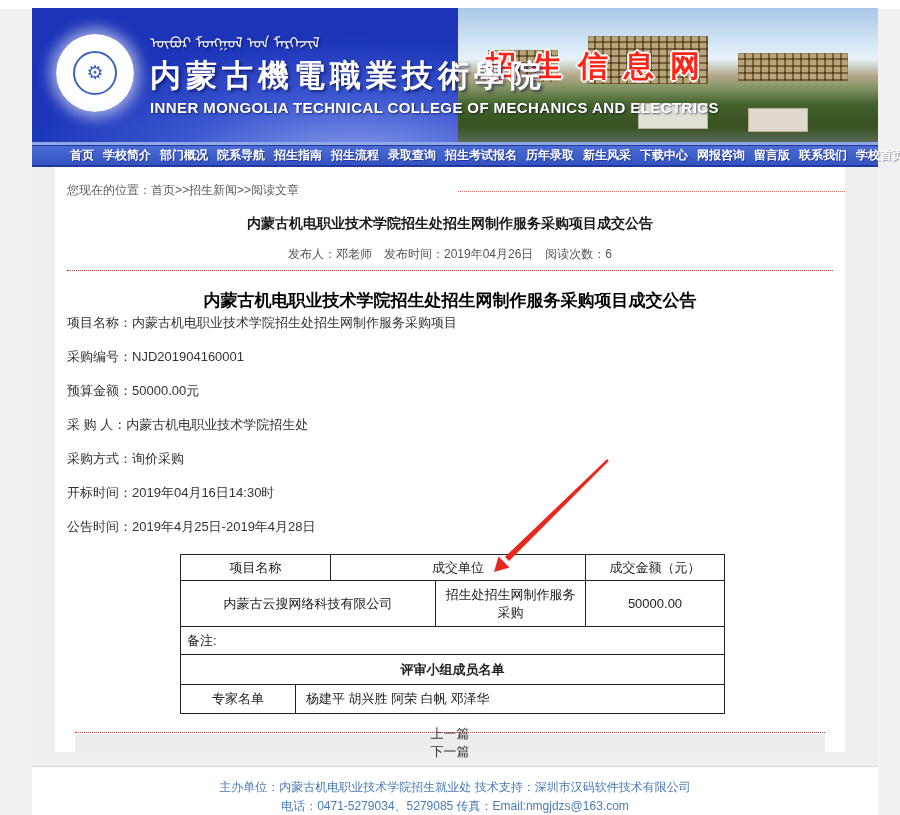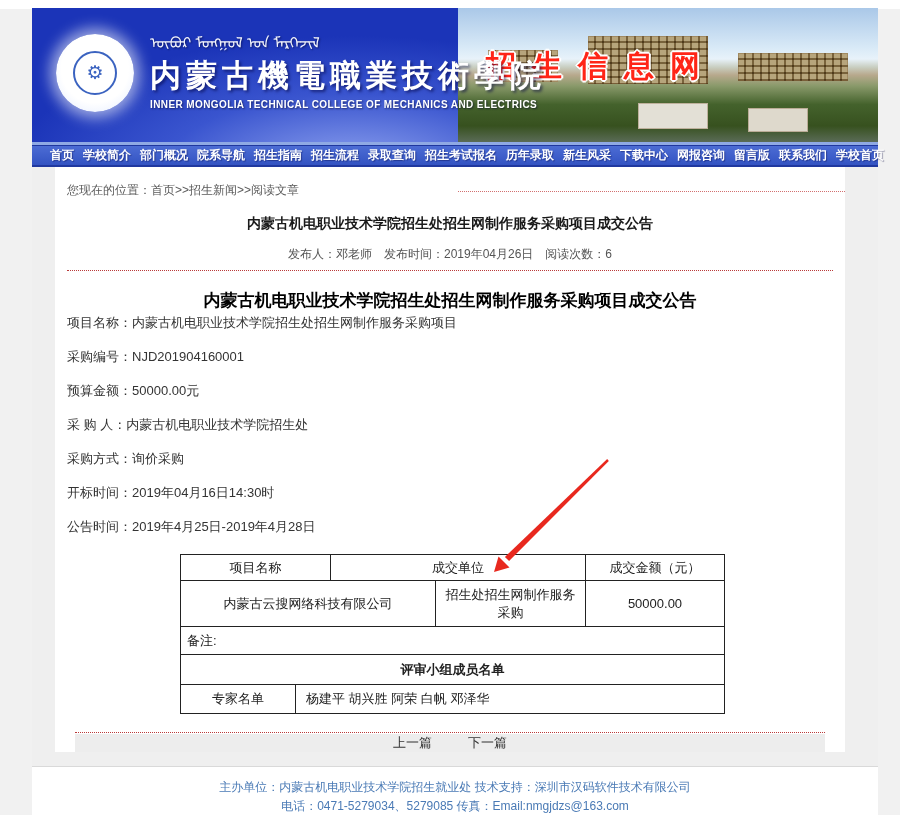--- a/index.html
+++ b/index.html
@@ -19,26 +19,26 @@
   .site-title { position:absolute; left:28px; top:38px; font-size:30px; font-weight:bold; color:#ff2517; letter-spacing:16px; white-space:nowrap;
     text-shadow:-2px 0 #fff,2px 0 #fff,0 -2px #fff,0 2px #fff,-1px -1px #fff,1px 1px #fff,-1px 1px #fff,1px -1px #fff; }
   .logo-seal { position:absolute; left:24px; top:26px; width:78px; height:78px; border-radius:50%;
     background:radial-gradient(circle at 50% 45%, #ffffff 58%, #dfe9ff 100%); box-shadow:0 0 14px 6px rgba(255,255,255,.55); }
   .logo-inner { position:absolute; left:17px; top:17px; width:44px; height:44px; border-radius:50%;
     border:2px solid #3b63c0; color:#3b63c0; font-size:19px; line-height:40px; text-align:center; }
   .banner-names { position:absolute; left:118px; top:18px; color:#fff; white-space:nowrap; }
   .mongolian { font-size:15px; letter-spacing:17px; opacity:.95; text-shadow:1px 1px 2px rgba(0,0,40,.6); }
   .cn-name { font-family:"Liberation Serif","DejaVu Serif",serif; font-size:31px; font-weight:bold; letter-spacing:5px; margin-top:3px;
     text-shadow:2px 2px 3px rgba(0,0,60,.55); }
-  .en-name { font-size:10px; font-weight:bold; letter-spacing:.4px; margin-top:2px; text-shadow:1px 1px 2px rgba(0,0,40,.6); }
+  .en-name { font-size:15px; font-weight:bold; letter-spacing:.4px; margin-top:2px; text-shadow:1px 1px 2px rgba(0,0,40,.6); }
 
   
   .navbar { height:22px; background:linear-gradient(#4c6cd4,#3353c2);
     border-top:1px solid #1f379f; border-bottom:2px solid #20389f;
-    display:flex; align-items:center; padding-left:18px; }
+    display:flex; align-items:center; padding-left:38px; }
   .nav-item { color:#fff; font-size:12px; font-weight:bold; margin-right:9px; cursor:pointer; white-space:nowrap;
     text-shadow:1px 1px 1px rgba(0,0,60,.4); }
 
   
   .content-outer { background:#efefef; padding:0 33px 14px 23px; }
   .content-panel { background:#fff; min-height:577px; position:relative; padding:12px 12px 0 12px; }
 
   .breadcrumb { font-size:12px; color:#5a5a5a; padding:3px 0 8px 0; position:relative; }
   .bc-dash { position:absolute; right:0; top:24px; width:49%; border-bottom:1px dotted #d27070; }
 
@@ -61,21 +61,21 @@
   .drow { height:46px; }
   .noterow { height:28px; }
   .noterow .rcell { justify-content:flex-start; text-align:left; }
   .titlerow { height:30px; font-weight:bold; }
   .exprow { height:28px; }
   .e1 { width:115px; } .e2 { width:428px; justify-content:flex-start; text-align:left; padding-left:10px; }
 
   .annotation-arrow { position:absolute; left:420px; top:280px; pointer-events:none; }
 
   .pager-dash { margin:18px 8px 0 8px; border-top:1px dotted #b93a3a; }
-  .pager-bar { margin:1px 8px 0 8px; height:18px; background:#ededed; display:flex; align-items:center; justify-content:center; font-size:13px; color:#333; }
+  .pager-bar { margin:1px 8px 0 8px; height:18px; background:#ededed; display:flex; align-items:center; justify-content:center; font-size:13px; color:#333;flex-direction:column; }
   .pager-link { margin:0 18px; cursor:pointer; }
 
   
   .site-footer { background:#fff; border-top:1px solid #d9d9d9; text-align:center; padding-top:11px; height:61px; }
   .site-footer p { font-size:12px; color:#4a7ab5; line-height:19px; }
 </style>
 </head>
 <body>
 
 <div class="page">

